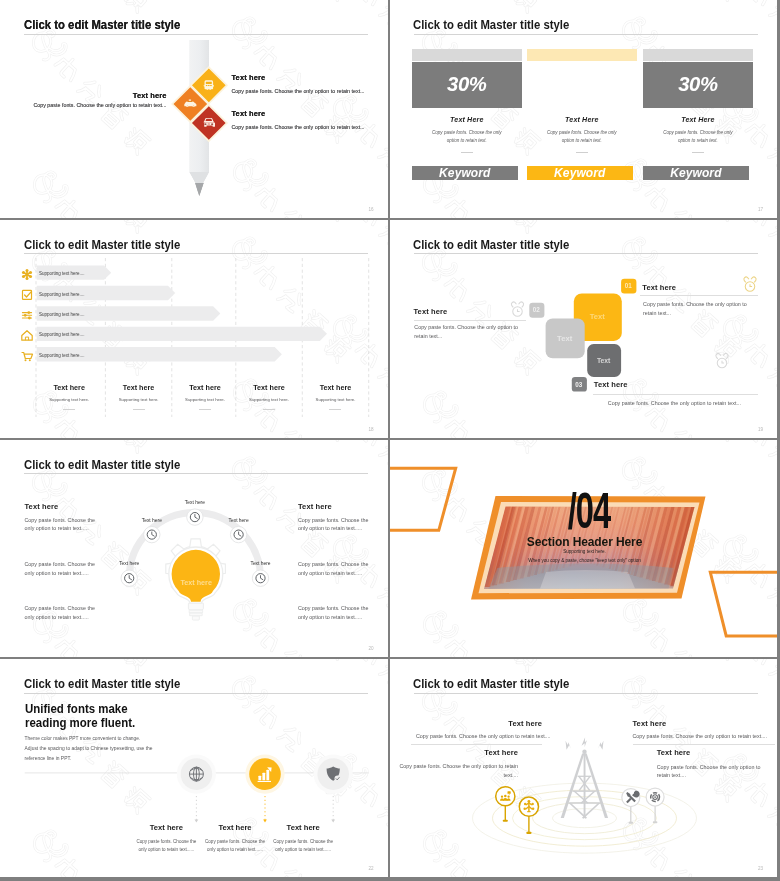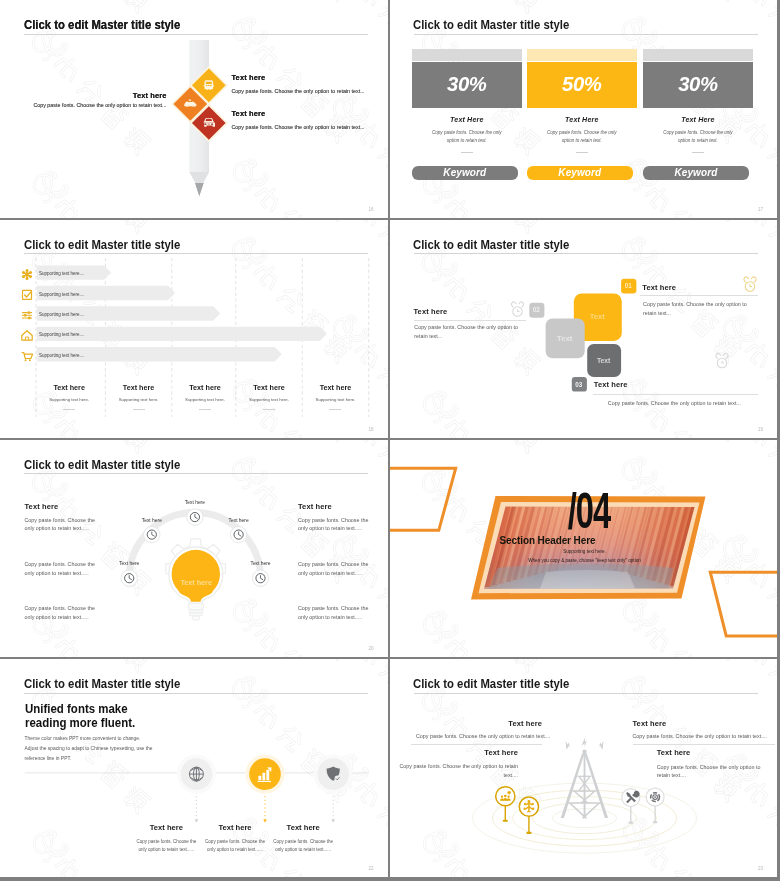--- a/index.html
+++ b/index.html
@@ -27,21 +27,21 @@
   .s2bar{position:absolute;left:0;top:61.5px;width:110px;height:46.2px;
          display:flex;align-items:center;justify-content:center;
          color:#fff;font-size:20.3px;font-weight:bold;letter-spacing:-0.4px;}
   .s2h{position:absolute;left:0;top:116.4px;width:110px;text-align:center;
        font-size:7.1px;font-weight:bold;color:#1c1c1c;letter-spacing:0.15px;}
   .s2b{position:absolute;left:16px;top:128.5px;width:78px;text-align:center;
        font-size:4.55px;color:#58585a;line-height:1.78;}
   .s2dash{position:absolute;left:49px;top:152px;width:12px;height:1px;background:#cfcfcf;}
   .s2kw{position:absolute;left:0;top:165.8px;width:106px;height:14.0px;
         display:flex;align-items:center;justify-content:center;
-        font-size:10px;font-weight:bold;letter-spacing:0.1px;border-radius:6px;}
+        font-size:12px;font-weight:bold;letter-spacing:0.1px;}
   
   .s3lbl{position:absolute;left:39px;font-size:4.5px;color:#3b3b3b;z-index:3;}
   .s3col{position:absolute;top:0;width:66.4px;}
   .s3h{position:absolute;left:0;top:163.5px;width:66.4px;text-align:center;
        font-size:7.2px;font-weight:bold;color:#1c1c1c;}
   .s3s{position:absolute;left:0;top:177.5px;width:66.4px;text-align:center;
        font-size:4.3px;color:#58585a;}
   .s3d{position:absolute;left:27.2px;top:189.5px;width:12px;height:1px;background:#d2d2d2;}
   
   .s4num{position:absolute;display:flex;align-items:center;justify-content:center;
@@ -49,22 +49,22 @@
   .s4lab{position:absolute;display:flex;align-items:center;justify-content:center;
          font-size:7.6px;font-weight:bold;z-index:3;}
   
   .s5ctr{position:absolute;left:171.2px;top:138.3px;width:50px;text-align:center;
          font-size:7.2px;font-weight:bold;color:#fedd8f;z-index:3;}
   .s5nl{position:absolute;text-align:center;font-size:4.9px;color:#2e2e2e;z-index:3;}
   
   .s6num{position:absolute;left:124.5px;top:46.5px;width:150px;text-align:center;
          font-size:49.5px;font-weight:bold;color:#111;letter-spacing:-1.4px;z-index:3;line-height:1;
          transform:scaleX(0.66);transform-origin:center top;}
-  .s6h{position:absolute;left:110px;top:95.5px;width:170px;
-       font-size:10px;font-weight:bold;color:#16160f;letter-spacing:-0.1px;z-index:3;}
+  .s6h{position:absolute;left:110px;top:95.5px;width:170px;text-align:center;
+       font-size:12px;font-weight:bold;color:#16160f;letter-spacing:-0.1px;z-index:3;}
   .s6s{position:absolute;left:120px;top:109.5px;width:150px;text-align:center;
        font-size:4.6px;color:#231f20;z-index:3;}
   .s6n{position:absolute;left:110px;top:118.5px;width:170px;text-align:center;
        font-size:4.6px;color:#231f20;z-index:3;}
   
   .s7lead{position:absolute;left:24.6px;top:42.6px;width:220px;
           font-size:13.1px;font-weight:bold;color:#111;line-height:1.06;letter-spacing:0px;
           transform:scaleX(0.876);transform-origin:left top;white-space:nowrap;}
   .s7body{position:absolute;left:24.6px;top:74.3px;width:180px;
           font-size:4.92px;color:#58585a;line-height:2.09;white-space:nowrap;}
@@ -278,23 +278,20 @@
       <span>30%</span>
     </div>
     <div class="s2h">Text Here</div>
     <div class="s2b">Copy paste fonts. Choose the only option to retain text.</div>
     <div class="s2dash"></div>
     <div class="s2kw" style="background:#7c7c7c;color:#fff">Keyword</div>
   </div>
 
   <div class="s2col" style="left:137.3px">
     <div class="s2cap" style="background:#fde8b4"></div>
-    <div class="s2bar" style="background:#fcb714">
-      <span>50%</span>
-    </div>
     <div class="s2h">Text Here</div>
     <div class="s2b">Copy paste fonts. Choose the only option to retain text.</div>
     <div class="s2dash"></div>
     <div class="s2kw" style="background:#fcb714;color:#fff">Keyword</div>
   </div>
 
   <div class="s2col" style="left:253.4px">
     <div class="s2cap" style="background:#d9d9d9"></div>
     <div class="s2bar" style="background:#7c7c7c">
       <span>30%</span>

